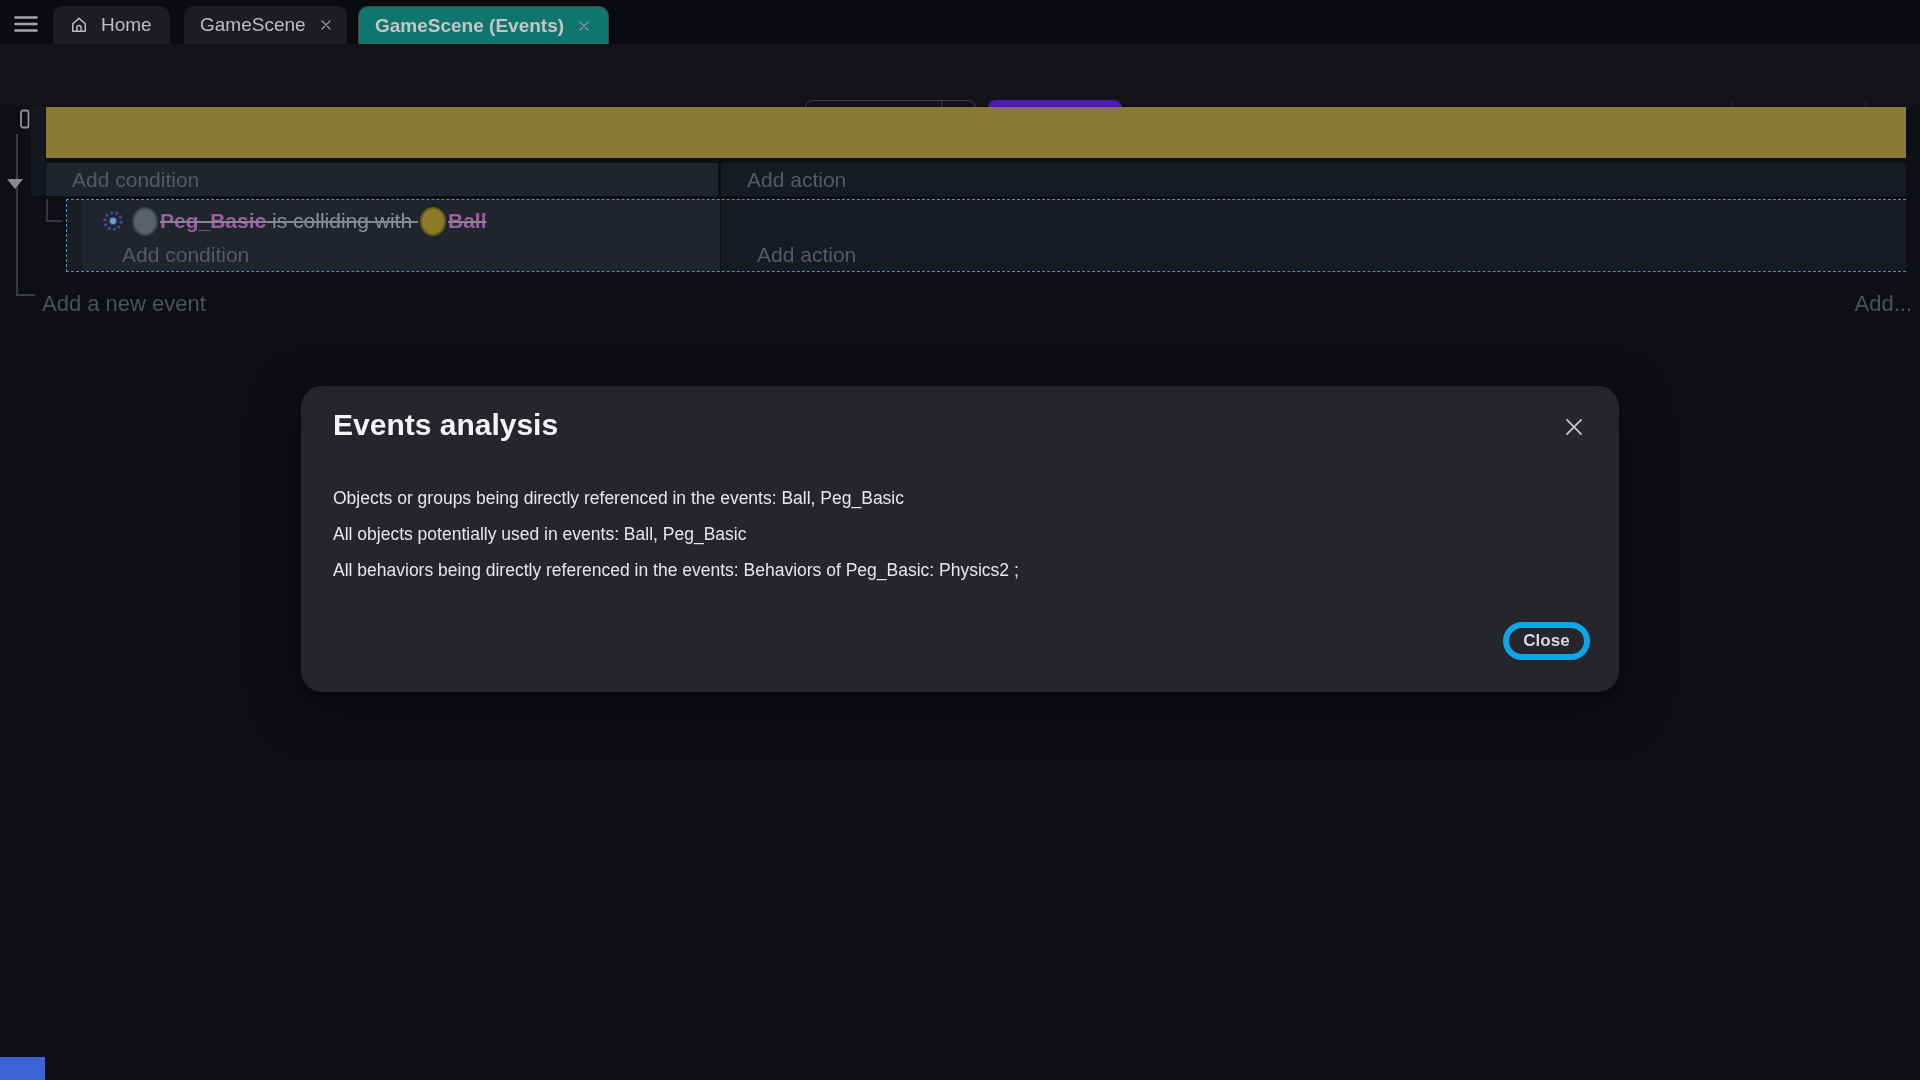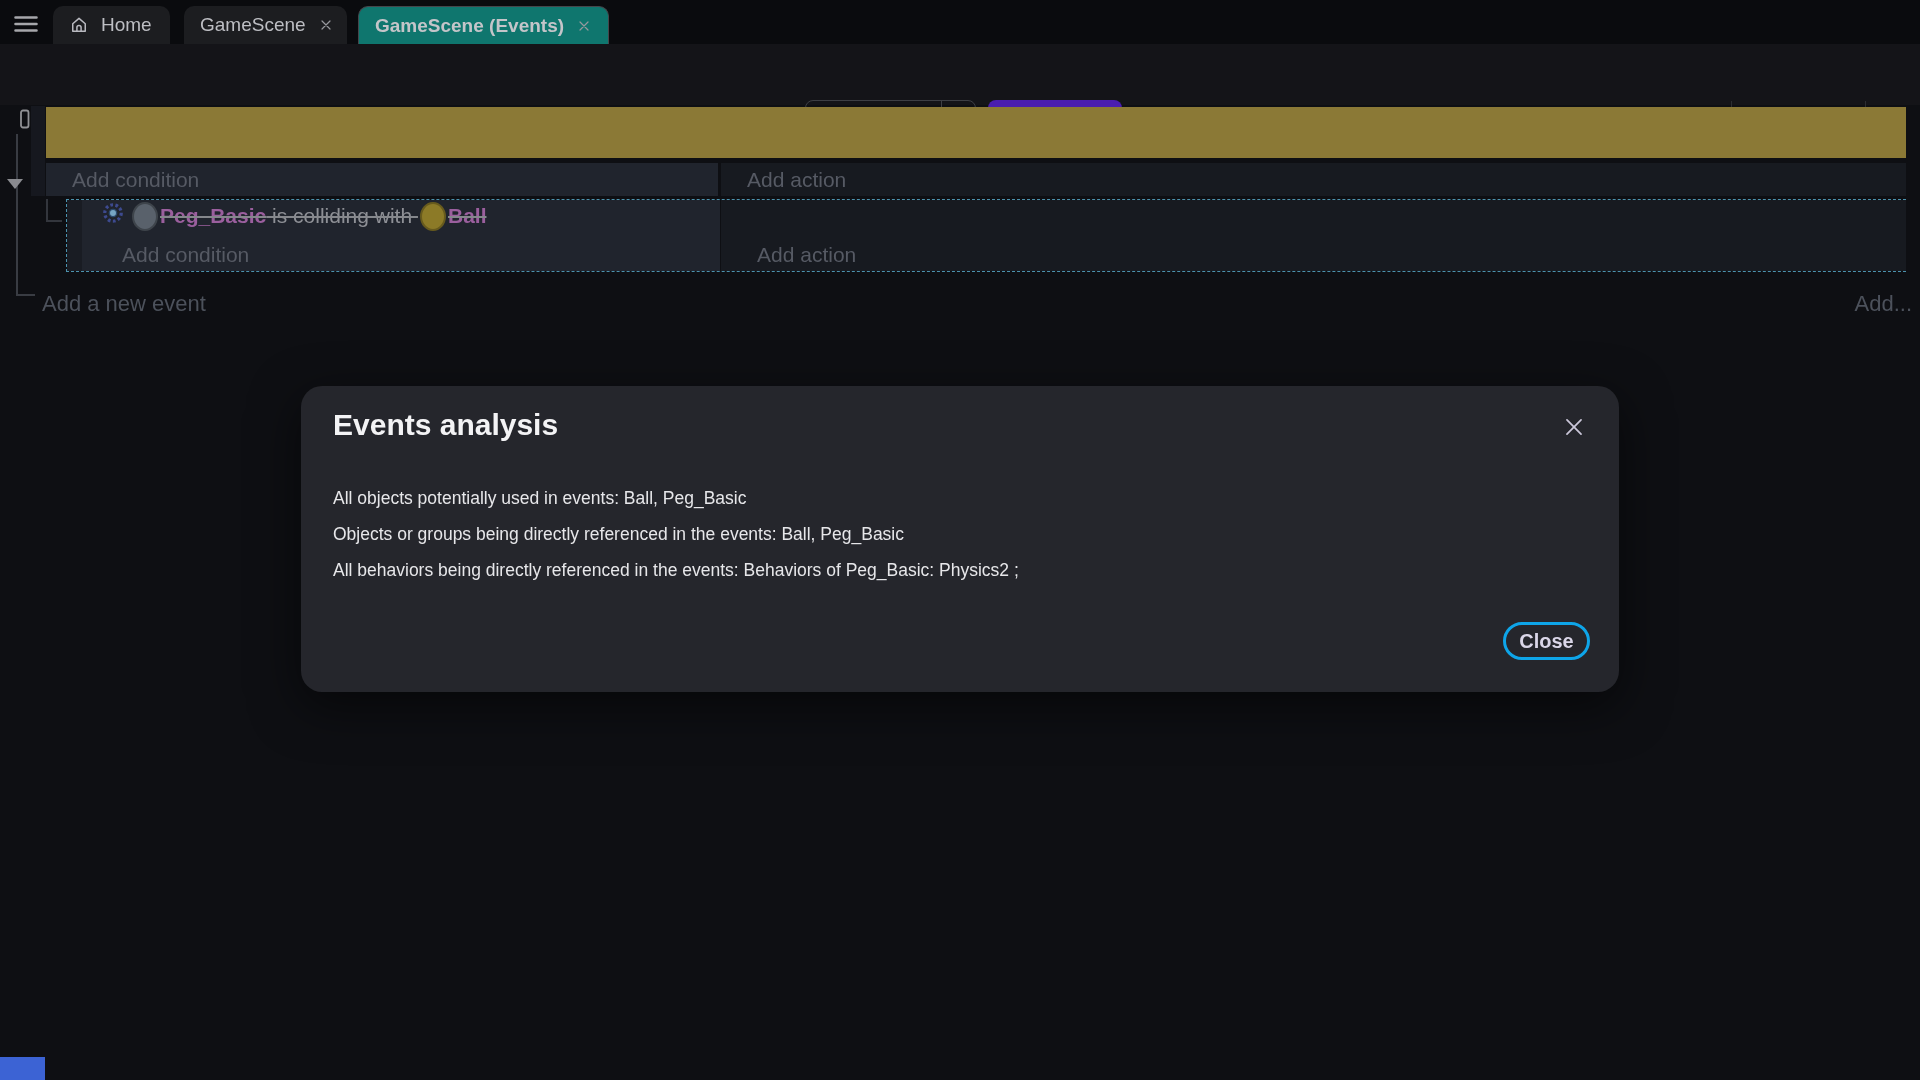--- a/index.html
+++ b/index.html
@@ -44,21 +44,21 @@
 
   .row1-cond { position:absolute; left:46px; top:163px; width:672px; height:33px; background:#20242d; }
   .row1-act  { position:absolute; left:721px; top:163px; width:1185px; height:33px; background:#171a20; }
   .placeholder { font-size:21px; color:#565a64; line-height:33px; padding-left:26px; white-space:nowrap; cursor:pointer; }
 
   .sel-event { position:absolute; left:66px; top:199px; width:1840px; height:73px; border:1px dashed #4c92ad; cursor:pointer; }
   .sel-strip { position:absolute; left:0; top:0; width:15px; height:71px; background:#191c23; }
   .sel-cond  { position:absolute; left:15px; top:0; width:638px; height:71px; background:#20242d; }
   .sel-act   { position:absolute; left:654px; top:0; width:1185px; height:71px; background:#171a20; }
 
-  .evt-line { position:absolute; display:flex; gap:6px; height:38px; white-space:nowrap; }
+  .evt-line { position:absolute; display:flex; align-items:center; gap:6px; height:38px; white-space:nowrap; }
   .evt-icon { width:22px; height:22px; flex:none; }
   .obj-circle { display:inline-block; width:26px; height:29px; border-radius:50%; vertical-align:-8px; margin:0 2px; }
   .obj-gray { background:#59616b; border:2px solid #3e444b; }
   .obj-ball { background:#8c7a27; border:2px solid #675a1d; }
   .strike { text-decoration:line-through; text-decoration-color:#85878c; text-decoration-thickness:2px; font-size:21px; color:#8e9096; }
   .obj-name { color:#9b5f9e; font-weight:bold; }
   .coords { color:#8e7b33; }
   .sel-placeholder { position:absolute; top:38px; left:14px; }
 
   .tree-vline { position:absolute; left:16px; top:134px; width:2px; height:161px; background:#393c43; }
@@ -72,21 +72,21 @@
   .add-more { position:absolute; right:8px; top:291px; font-size:22px; color:#4c515b; cursor:pointer; }
 
   
   .dialog { position:absolute; left:301px; top:386px; width:1318px; height:306px; background:#25262c;
             border-radius:21px; box-shadow:0 14px 50px rgba(0,0,0,0.55); }
   .dialog-title { position:absolute; left:32px; top:22px; font-size:30px; font-weight:bold; color:#f3f3f5; }
   .dialog-x { position:absolute; right:32px; top:28px; width:26px; height:26px; color:#cbc7da; cursor:pointer; }
   .dialog-body { position:absolute; left:32px; top:94px; right:32px; }
   .dialog-line { font-size:17.5px; line-height:36px; color:#e7e7ea; white-space:nowrap; }
   .close-btn { position:absolute; left:1202px; top:236px; width:87px; height:38px; background:transparent;
-               border:3px solid #0ea5e9; border-radius:19px; color:#dad6e8; font-size:20px; font-weight:bold;
+               border:6px solid #0ea5e9; border-radius:19px; color:#dad6e8; font-size:17px; font-weight:bold;
                font-family:"Liberation Sans", sans-serif; cursor:pointer; }
 
   .corner-blue { position:absolute; left:0; top:1057px; width:45px; height:23px; background:#3c63d4; }
 
   svg { display:block; }
   .stroke-ic { fill:none; stroke:currentColor; stroke-width:1.8; stroke-linecap:round; stroke-linejoin:round; }
 </style>
 </head>
 <body>
 
@@ -273,21 +273,21 @@
   <div class="add-more">Add...</div>
 
   <div class="dialog">
     <div class="dialog-title">Events analysis</div>
     <div class="dialog-x">
       <svg viewBox="0 0 24 24" class="stroke-ic" style="stroke-width:1.6">
           <path d="M5.5 5.5 L18.5 18.5 M18.5 5.5 L5.5 18.5"></path>
         </svg>
     </div>
     <div class="dialog-body">
+      <div class="dialog-line">Objects or groups being directly referenced in the events: Ball, Peg_Basic</div>
       <div class="dialog-line">All objects potentially used in events: Ball, Peg_Basic</div>
-      <div class="dialog-line">Objects or groups being directly referenced in the events: Ball, Peg_Basic</div>
       <div class="dialog-line">All behaviors being directly referenced in the events: Behaviors of Peg_Basic: Physics2 ;</div>
     </div>
     <button class="close-btn">Close</button>
   </div>
 
   <div class="corner-blue"></div>
 </div>
 
 </body></html>

